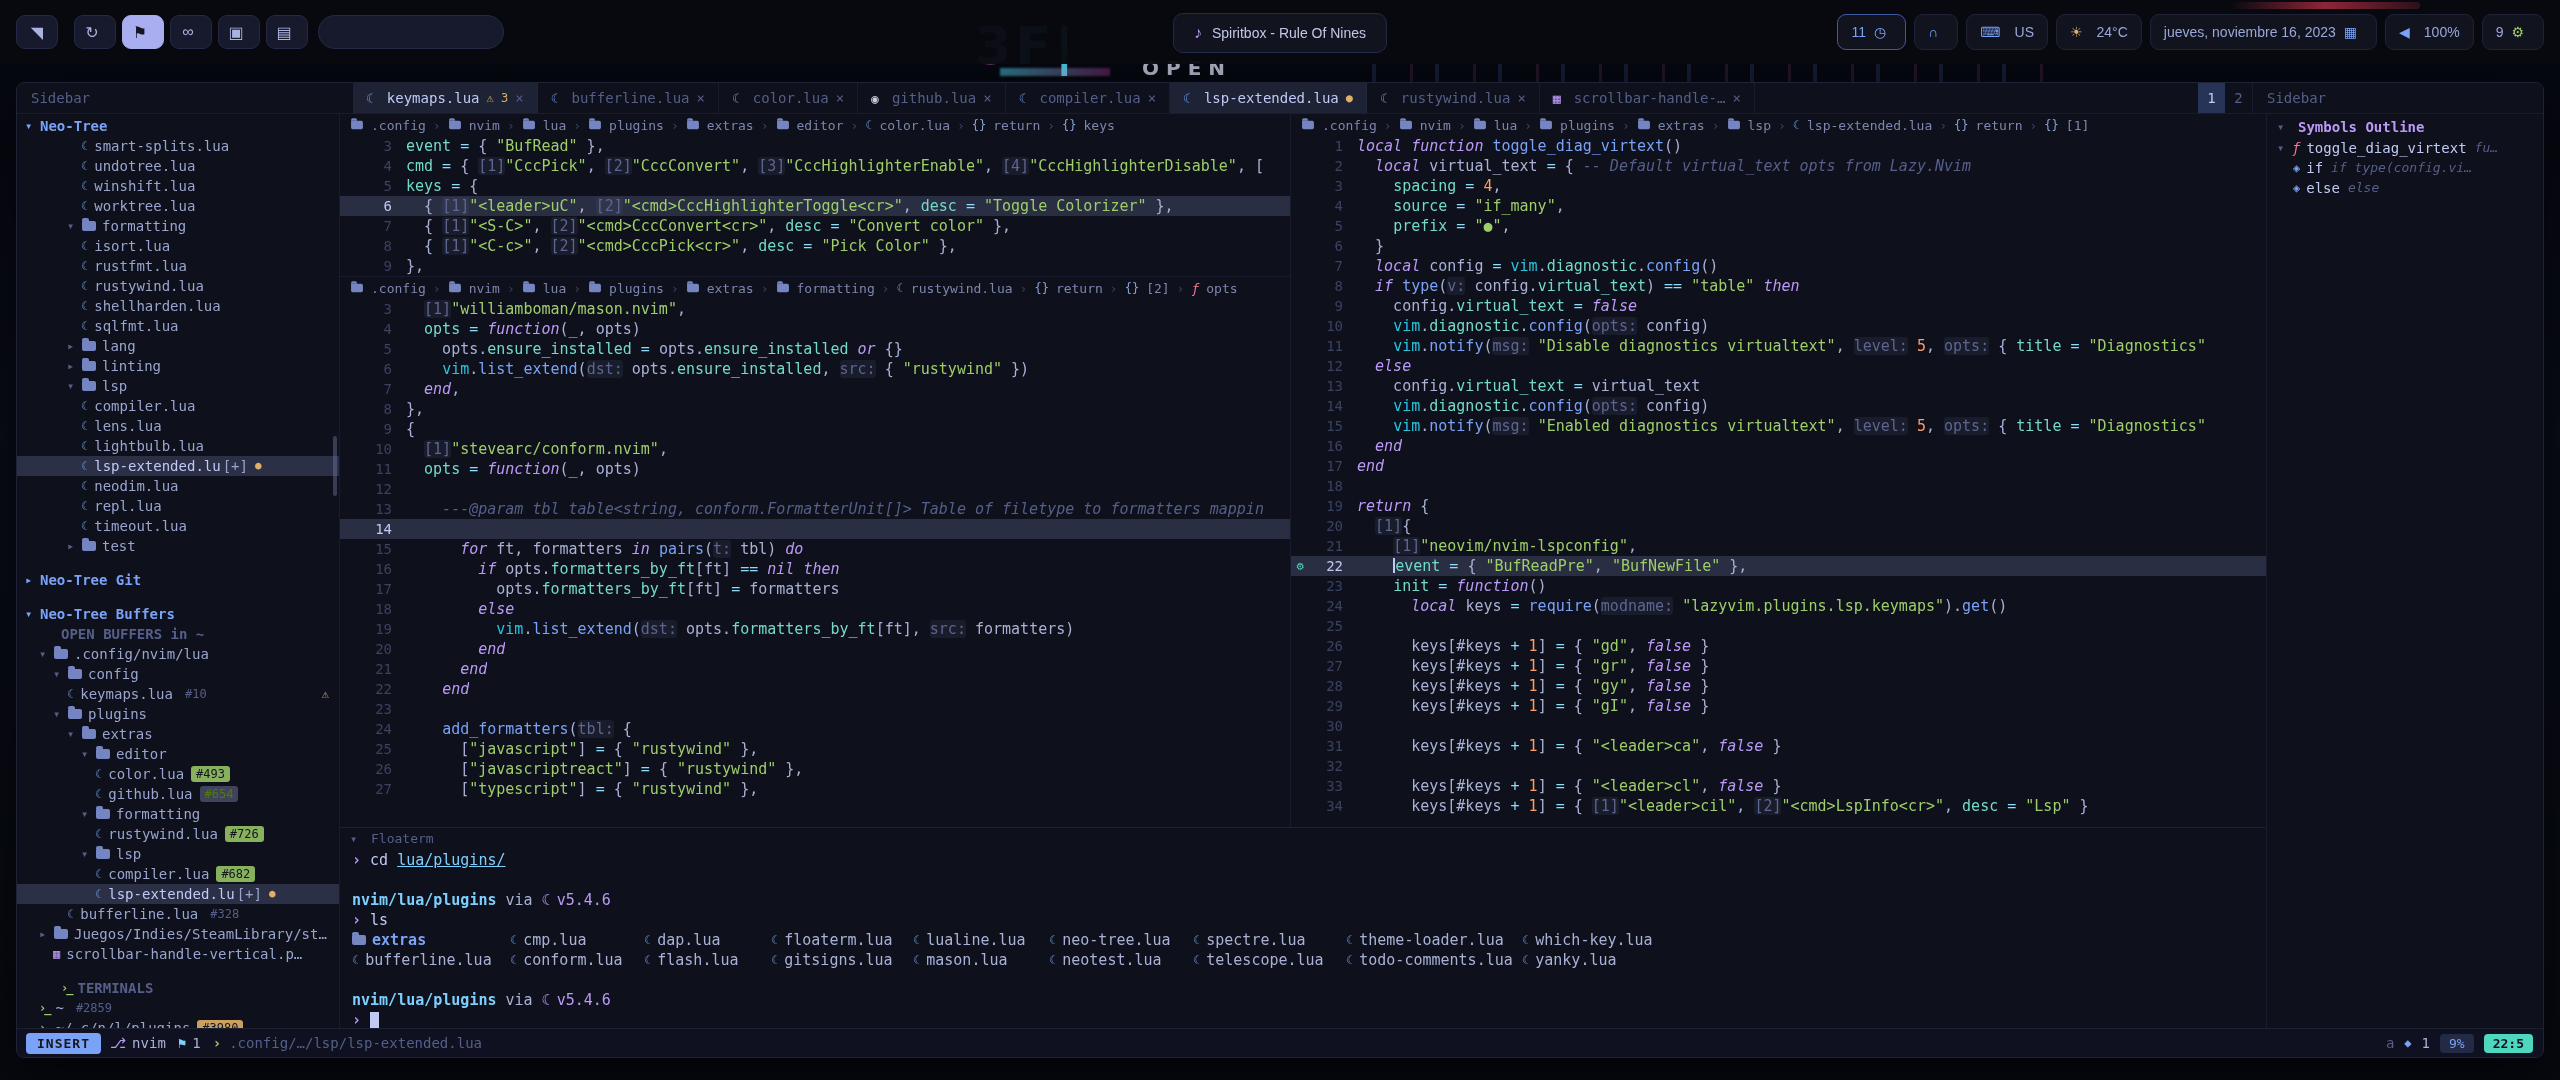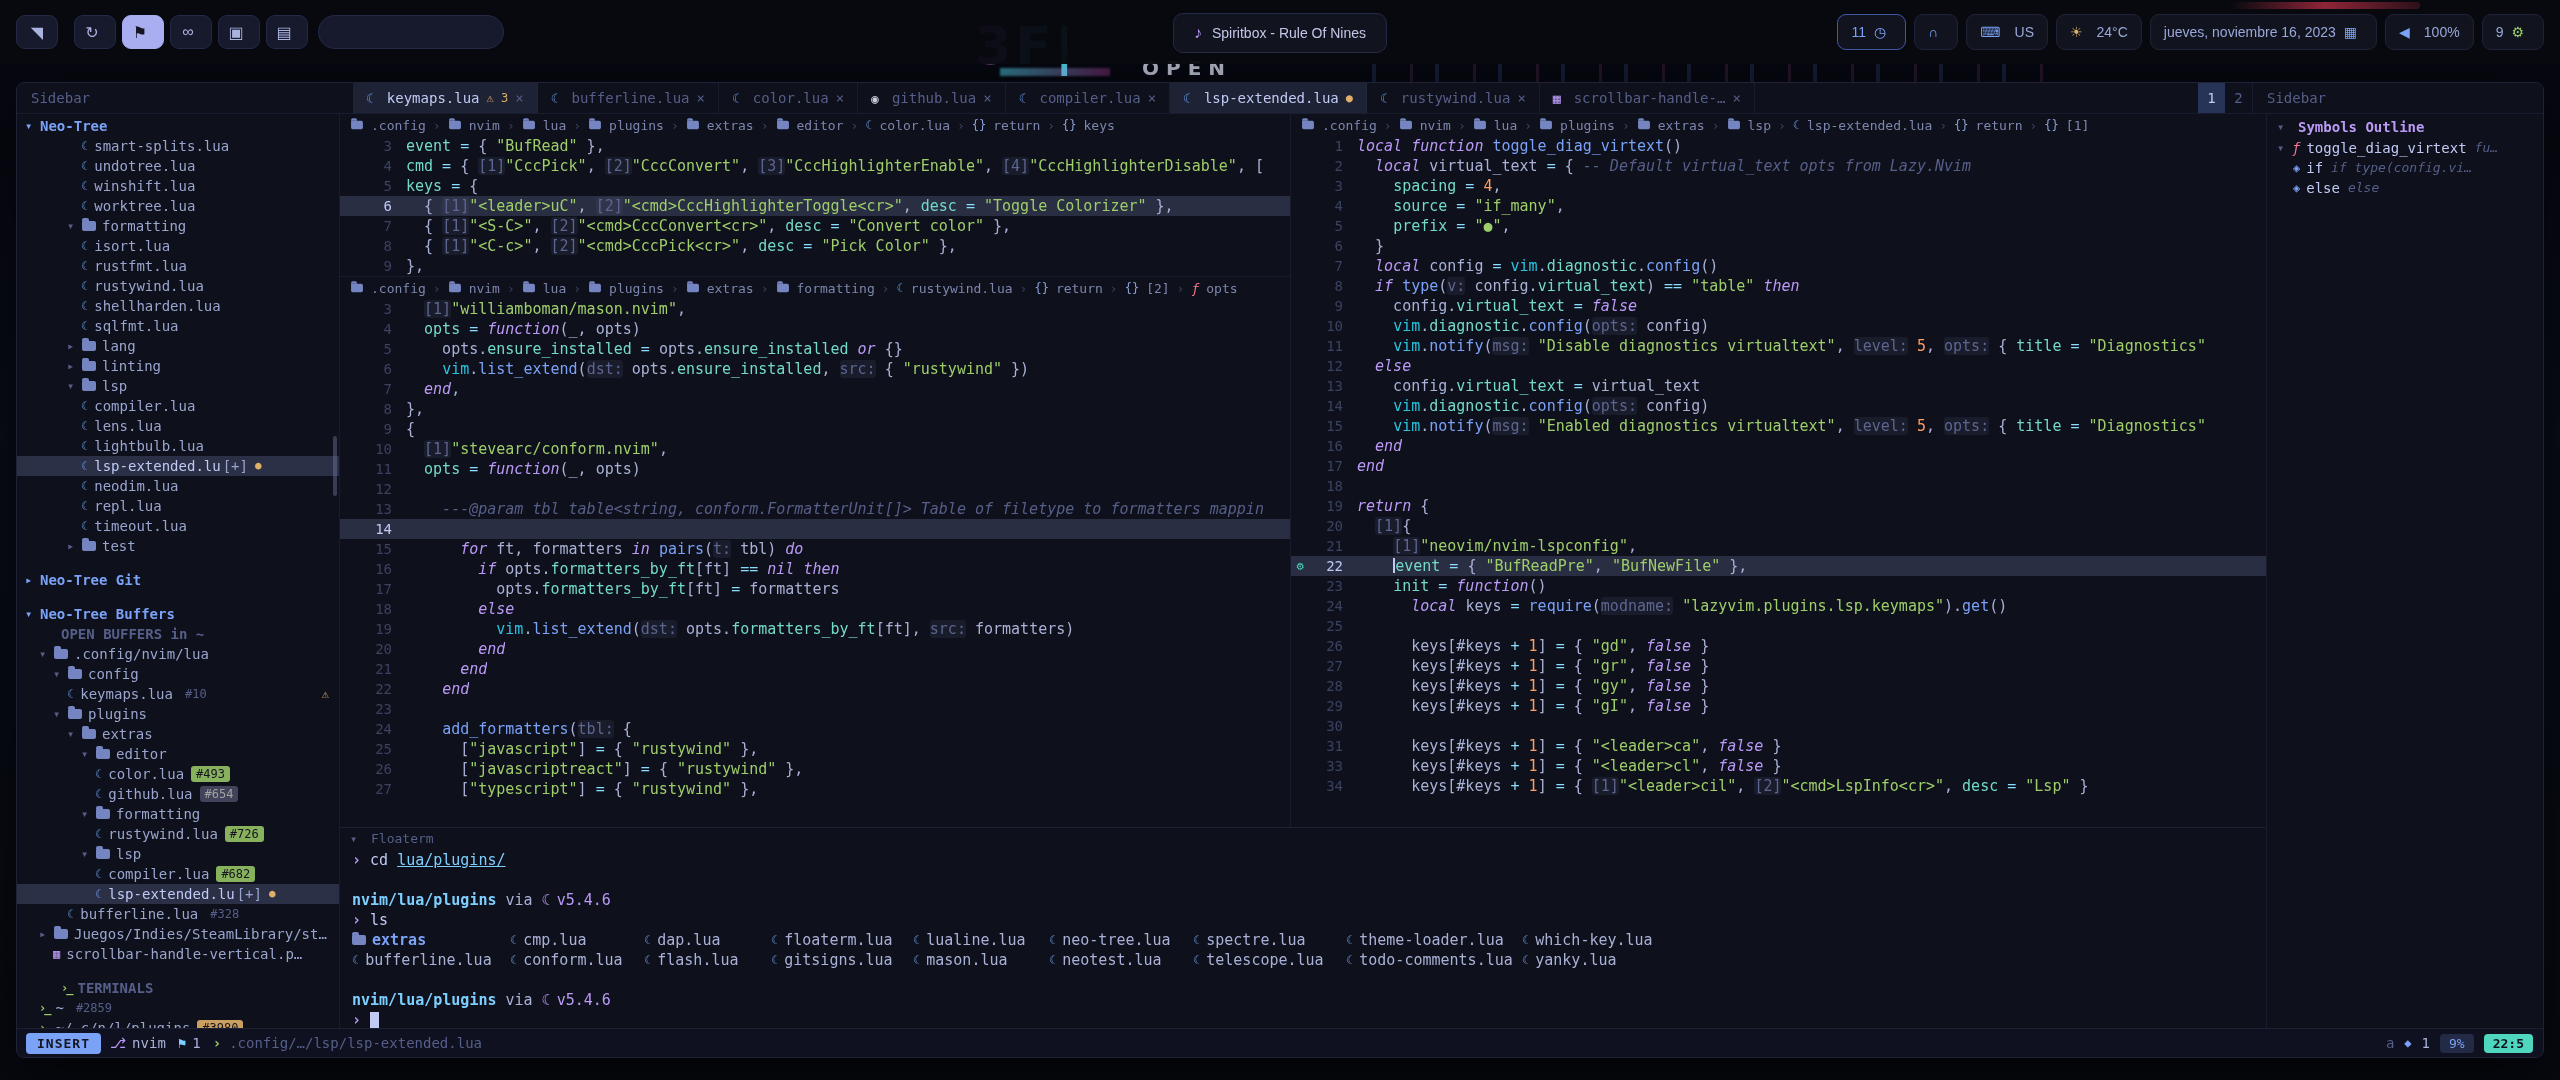--- a/index.html
+++ b/index.html
@@ -77,21 +77,21 @@
   .ic-braces{color:#89a2d8;font-size:12px;}
   .ic-folder{display:inline-block;width:14px;height:10px;background:#7585c1;border-radius:1px 2px 2px 2px;
     position:relative;margin-right:6px;flex:none;}
   .ic-folder::before{content:"";position:absolute;top:-3px;left:0;width:7px;height:3px;background:#7585c1;
     border-radius:2px 2px 0 0;}
   .tlabel{overflow:hidden;text-overflow:ellipsis;}
   .textra{margin-left:2px;color:#9aa5ce;}
   .bdg{font-size:12px;padding:0 5px;border-radius:3px;margin-left:7px;line-height:16px;}
   .bdg-dim{color:#565f89;}
   .bdg-green{background:rgba(158,206,106,.85);color:#14151f;}
-  .bdg-gray{background:rgba(105,110,140,.55);color:#a3a3a3;}
+  .bdg-gray{background:rgba(105,110,140,.55);color:#4d7c0f;}
   .bdg-yellow{background:rgba(224,175,104,.9);color:#14151f;}
   .trail.warn{margin-left:auto;margin-right:10px;color:#e0af68;font-size:12px;}
   .trail.bulb{margin-left:7px;color:#e0af68;font-size:11px;}
   .sb-scroll{position:absolute;right:2px;top:322px;width:4px;height:60px;border-radius:2px;
     background:rgba(120,130,170,.4);cursor:grab;}
   
   .center{flex:1;display:flex;flex-direction:column;min-width:0;}
   .editors{flex:1;display:flex;min-height:0;}
   .edcol-left{width:950px;flex:none;display:flex;flex-direction:column;border-right:1px solid #181c2e;min-height:0;}
   .ed-top{height:162px;flex:none;border-bottom:1px solid #181c2e;overflow:hidden;}
@@ -649,20 +649,21 @@
                 <div class="crow hl"><span class="sign">⚙</span><span class="lnum cur">22</span><span class="ctext"><span class="tk-p">    </span><span class="caret"></span><span class="tk-fld">event</span><span class="tk-op"> = </span><span class="tk-p">{ </span><span class="tk-str">"BufReadPre"</span><span class="tk-p">, </span><span class="tk-str">"BufNewFile"</span><span class="tk-p"> },</span></span></div>
                 <div class="crow"><span class="sign"></span><span class="lnum">23</span><span class="ctext"><span class="tk-p">    </span><span class="tk-fld">init</span><span class="tk-op"> = </span><span class="tk-kw">function</span><span class="tk-p">()</span></span></div>
                 <div class="crow"><span class="sign"></span><span class="lnum">24</span><span class="ctext"><span class="tk-p">      </span><span class="tk-kw">local </span><span class="tk-p">keys </span><span class="tk-op">= </span><span class="tk-fn">require</span><span class="tk-p">(</span><span class="tk-ph">modname:</span><span class="tk-p"> </span><span class="tk-str">"lazyvim.plugins.lsp.keymaps"</span><span class="tk-p">).</span><span class="tk-fn">get</span><span class="tk-p">()</span></span></div>
                 <div class="crow"><span class="sign"></span><span class="lnum">25</span><span class="ctext"></span></div>
                 <div class="crow"><span class="sign"></span><span class="lnum">26</span><span class="ctext"><span class="tk-p">      keys[#keys </span><span class="tk-op">+ </span><span class="tk-num">1</span><span class="tk-p">] </span><span class="tk-op">= </span><span class="tk-p">{ </span><span class="tk-str">"gd"</span><span class="tk-p">, </span><span class="tk-kw">false</span><span class="tk-p"> }</span></span></div>
                 <div class="crow"><span class="sign"></span><span class="lnum">27</span><span class="ctext"><span class="tk-p">      keys[#keys </span><span class="tk-op">+ </span><span class="tk-num">1</span><span class="tk-p">] </span><span class="tk-op">= </span><span class="tk-p">{ </span><span class="tk-str">"gr"</span><span class="tk-p">, </span><span class="tk-kw">false</span><span class="tk-p"> }</span></span></div>
                 <div class="crow"><span class="sign"></span><span class="lnum">28</span><span class="ctext"><span class="tk-p">      keys[#keys </span><span class="tk-op">+ </span><span class="tk-num">1</span><span class="tk-p">] </span><span class="tk-op">= </span><span class="tk-p">{ </span><span class="tk-str">"gy"</span><span class="tk-p">, </span><span class="tk-kw">false</span><span class="tk-p"> }</span></span></div>
                 <div class="crow"><span class="sign"></span><span class="lnum">29</span><span class="ctext"><span class="tk-p">      keys[#keys </span><span class="tk-op">+ </span><span class="tk-num">1</span><span class="tk-p">] </span><span class="tk-op">= </span><span class="tk-p">{ </span><span class="tk-str">"gI"</span><span class="tk-p">, </span><span class="tk-kw">false</span><span class="tk-p"> }</span></span></div>
                 <div class="crow"><span class="sign"></span><span class="lnum">30</span><span class="ctext"></span></div>
                 <div class="crow"><span class="sign"></span><span class="lnum">31</span><span class="ctext"><span class="tk-p">      keys[#keys </span><span class="tk-op">+ </span><span class="tk-num">1</span><span class="tk-p">] </span><span class="tk-op">= </span><span class="tk-p">{ </span><span class="tk-str">"&lt;leader&gt;ca"</span><span class="tk-p">, </span><span class="tk-kw">false</span><span class="tk-p"> }</span></span></div>
+                <div class="crow"><span class="sign"></span><span class="lnum">32</span><span class="ctext"></span></div>
                 <div class="crow"><span class="sign"></span><span class="lnum">33</span><span class="ctext"><span class="tk-p">      keys[#keys </span><span class="tk-op">+ </span><span class="tk-num">1</span><span class="tk-p">] </span><span class="tk-op">= </span><span class="tk-p">{ </span><span class="tk-str">"&lt;leader&gt;cl"</span><span class="tk-p">, </span><span class="tk-kw">false</span><span class="tk-p"> }</span></span></div>
                 <div class="crow"><span class="sign"></span><span class="lnum">34</span><span class="ctext"><span class="tk-p">      keys[#keys </span><span class="tk-op">+ </span><span class="tk-num">1</span><span class="tk-p">] </span><span class="tk-op">= </span><span class="tk-p">{ </span><span class="tk-hint">[1]</span><span class="tk-str">"&lt;leader&gt;cil"</span><span class="tk-p">, </span><span class="tk-hint">[2]</span><span class="tk-str">"&lt;cmd&gt;LspInfo&lt;cr&gt;"</span><span class="tk-p">, </span><span class="tk-fld">desc</span><span class="tk-op"> = </span><span class="tk-str">"Lsp"</span><span class="tk-p"> }</span></span></div>
               </div>
           </div>
         </div>
 
         <div class="ft">
           <div class="ft-title">
             <span class="chev">▾</span>
             <span>Floaterm</span>

